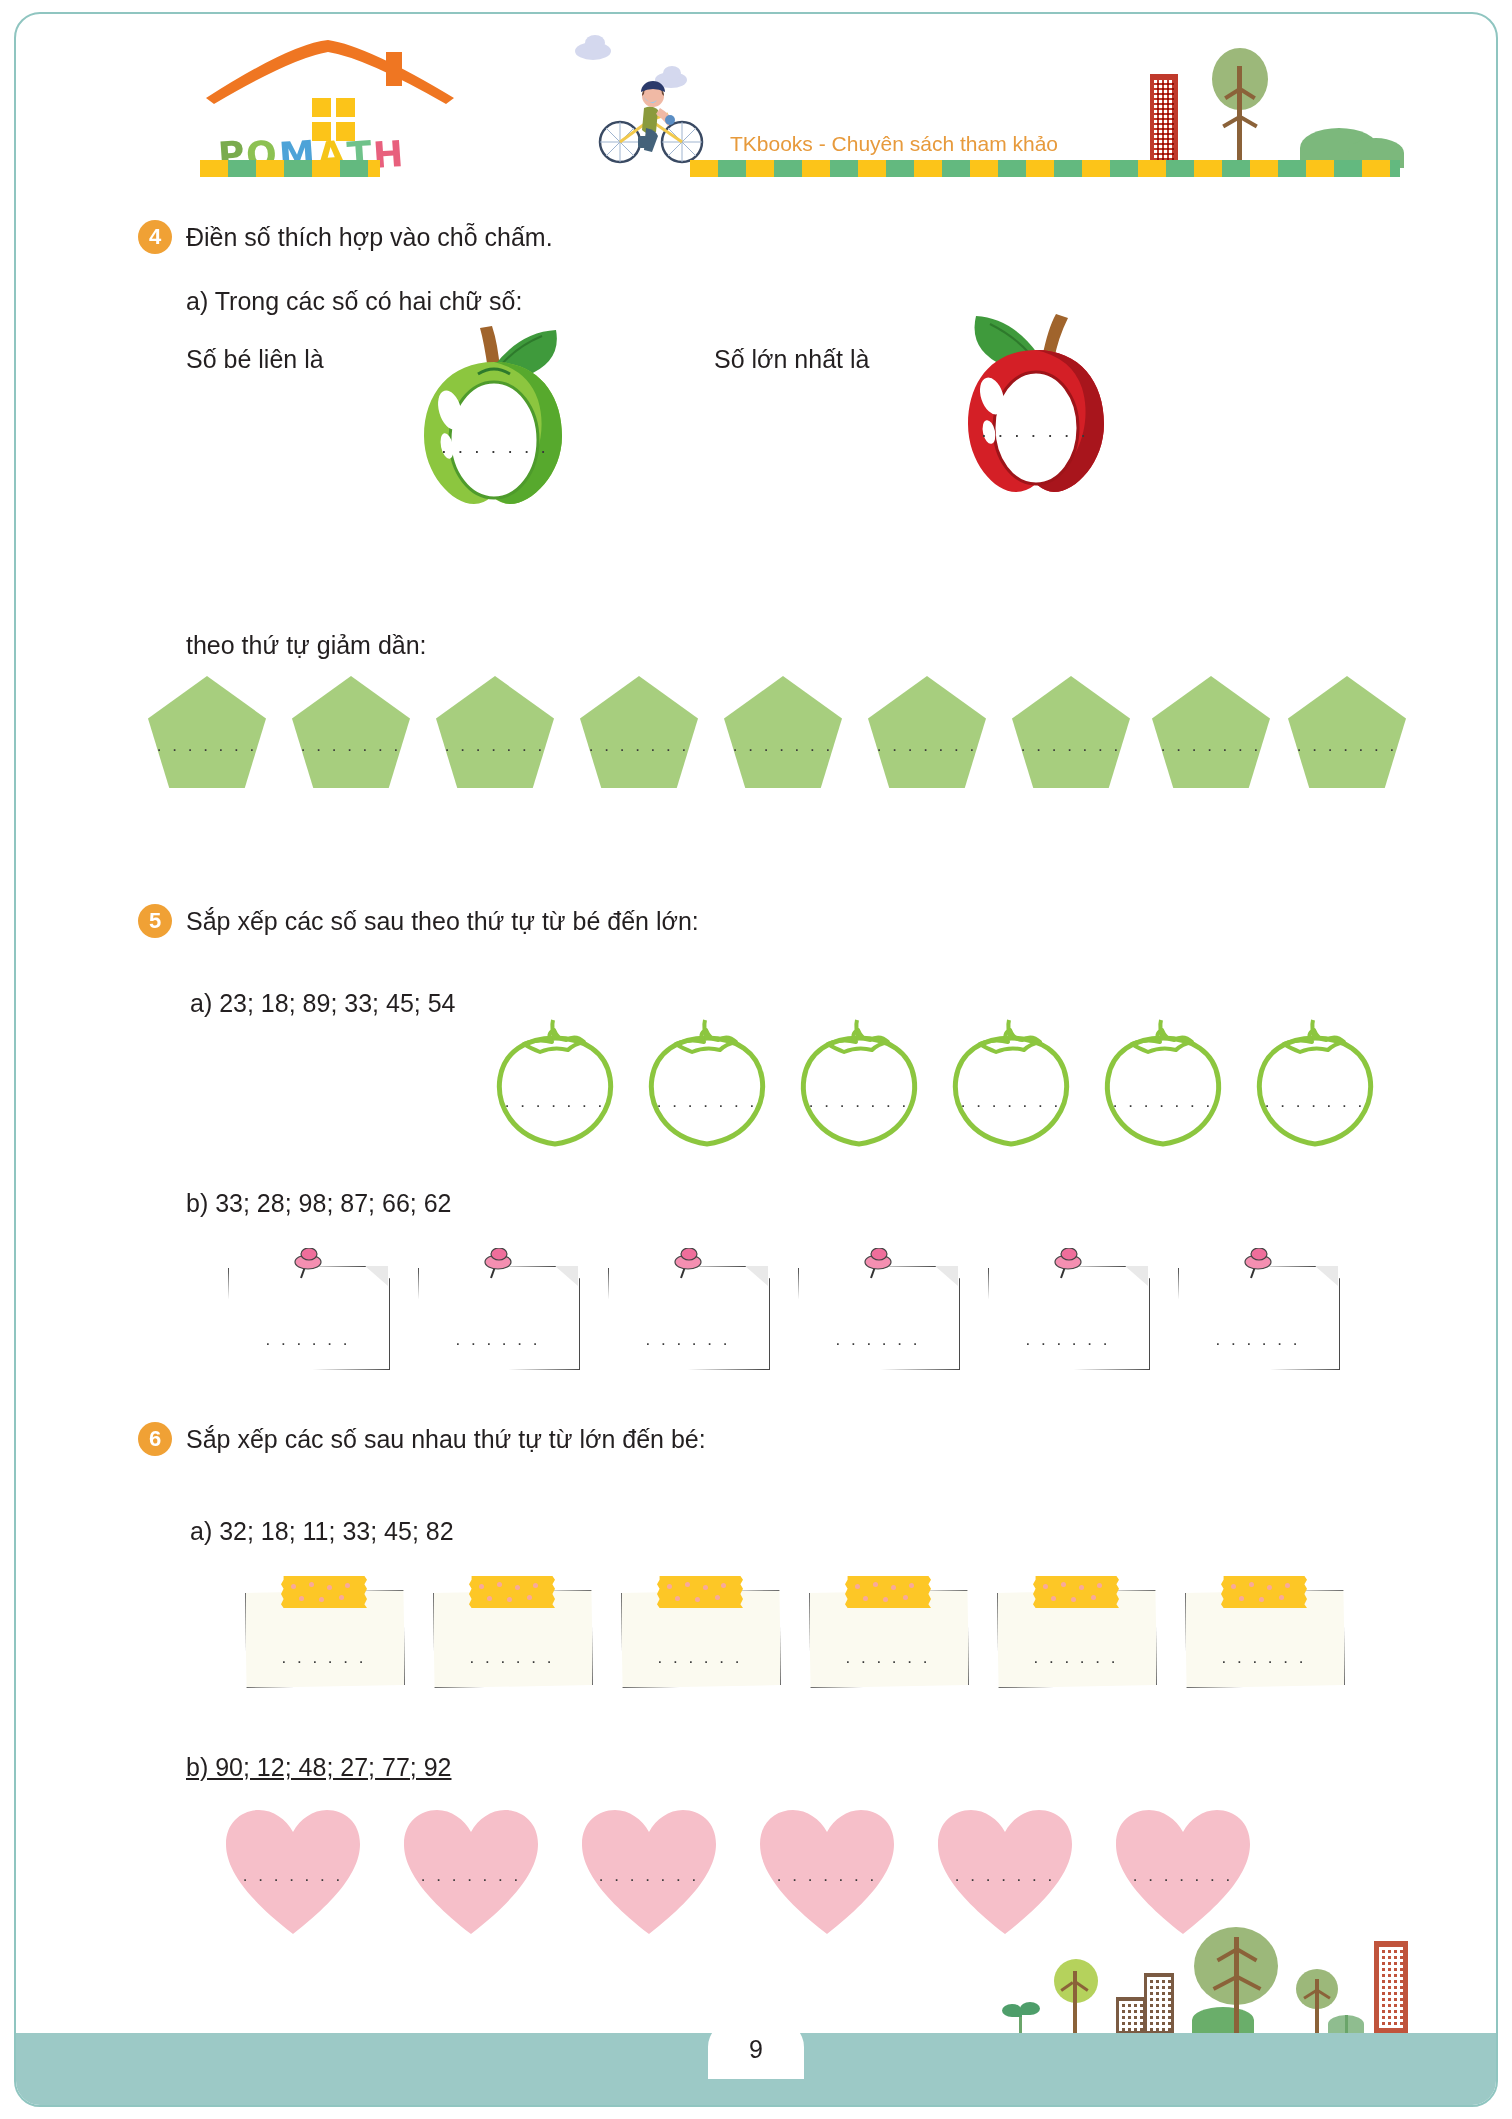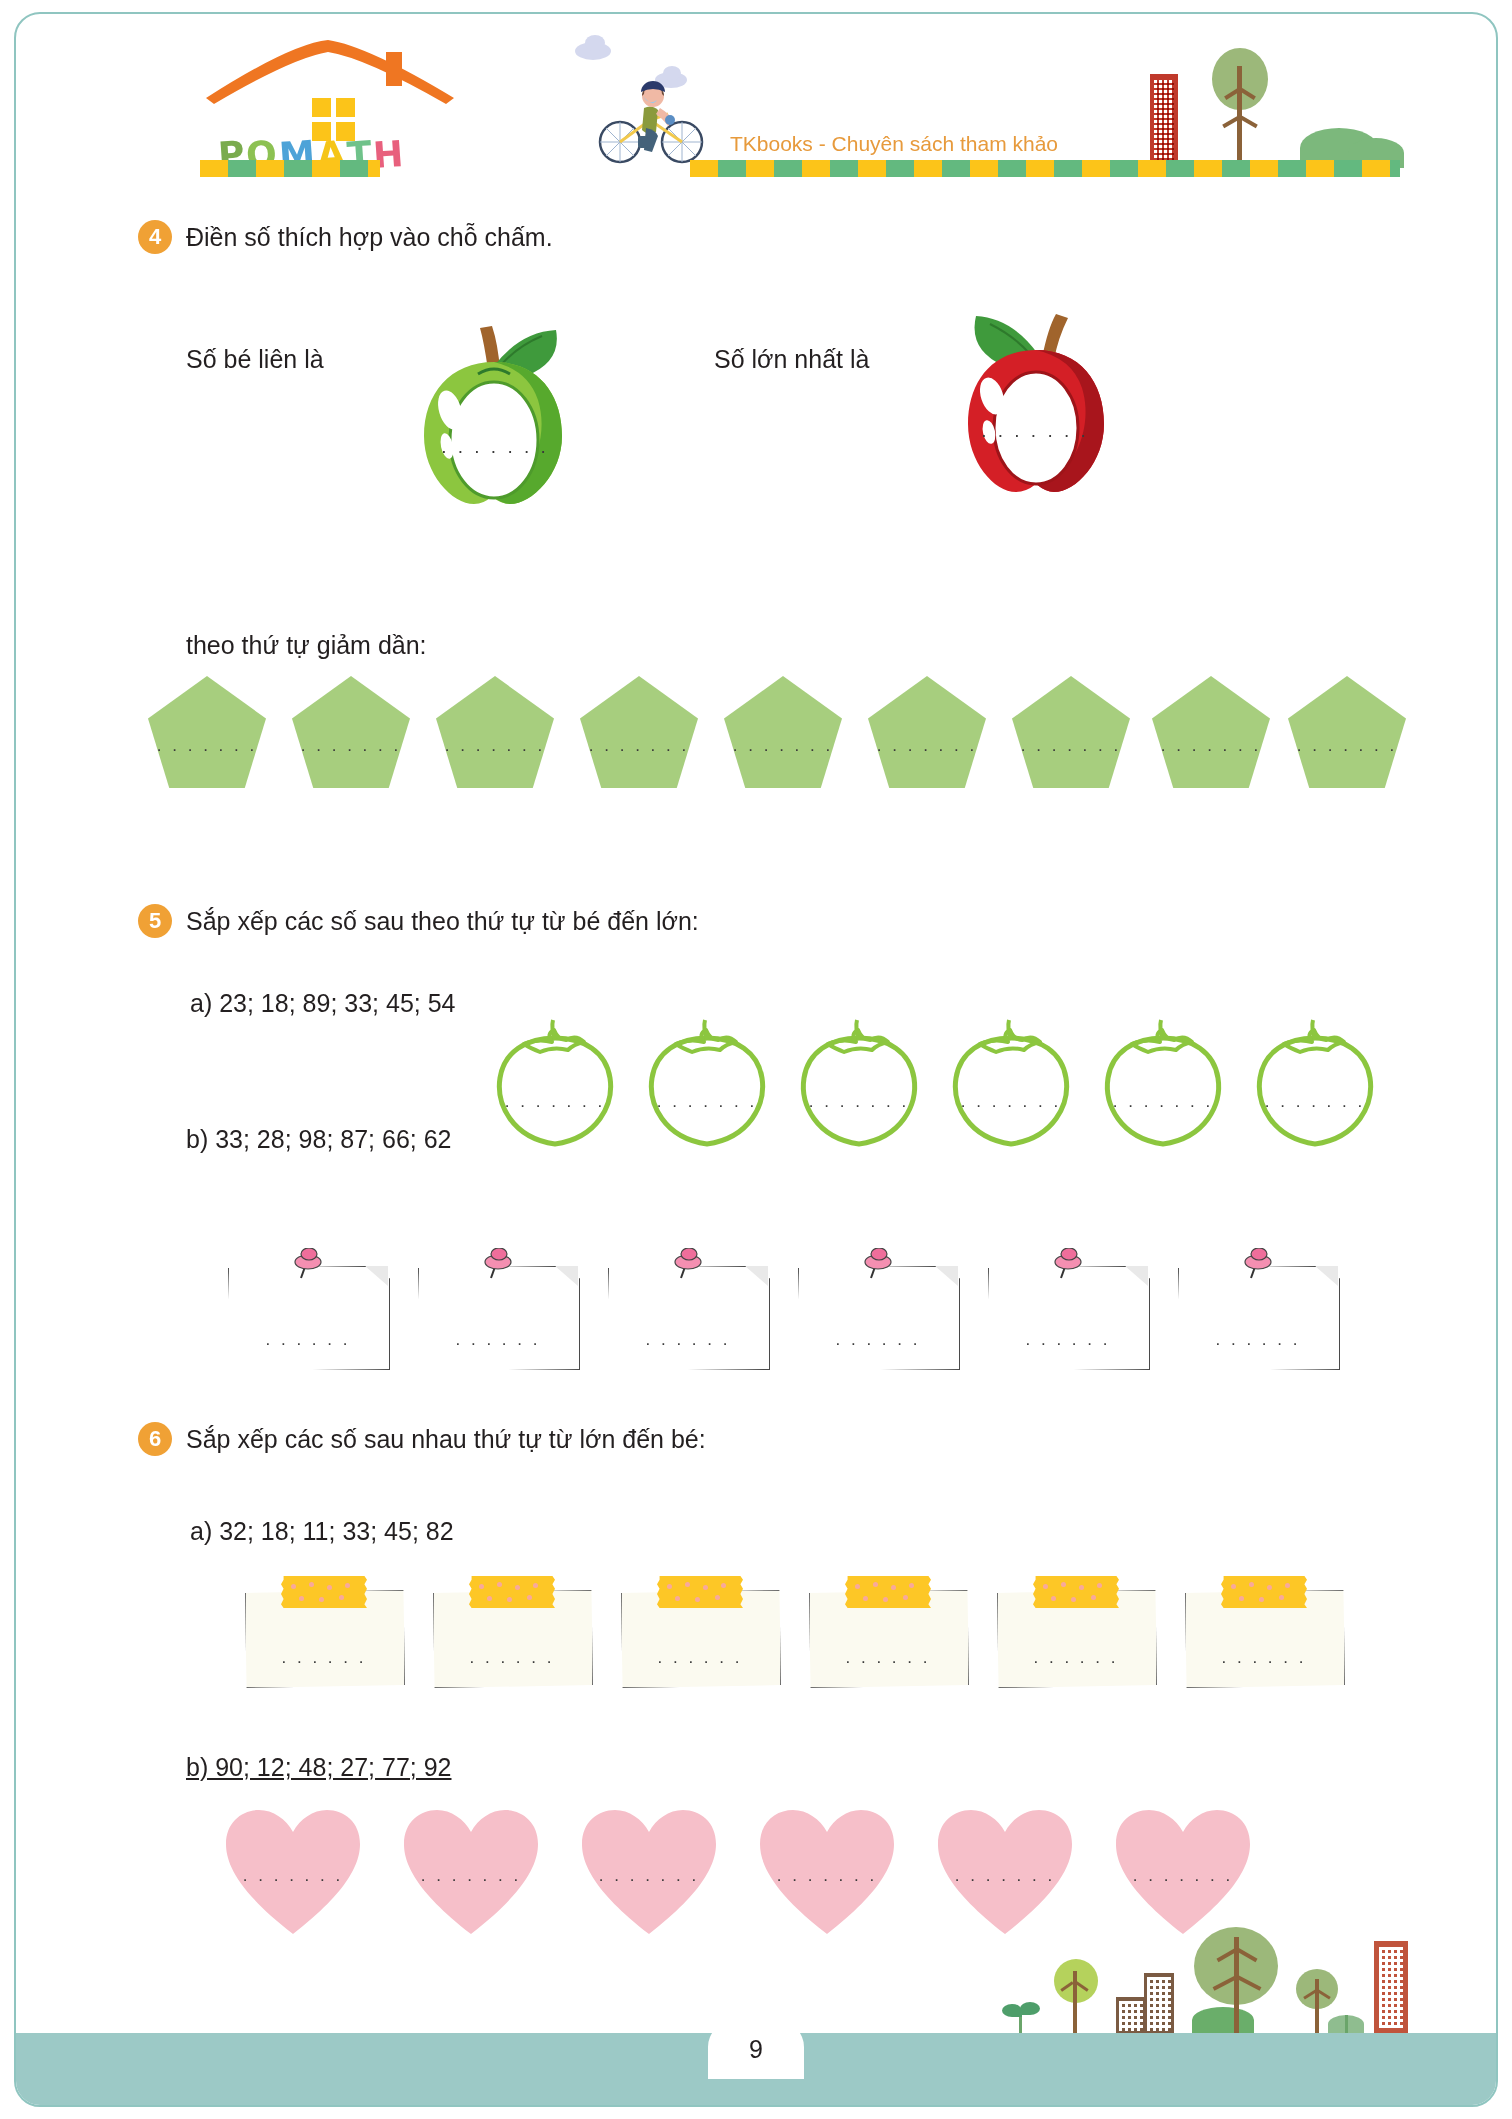--- a/index.html
+++ b/index.html
@@ -217,20 +217,21 @@
 
     <div class="stripe" style="left:200px;top:160px;width:180px;"></div>
     <div class="stripe" style="left:690px;top:160px;width:710px;"></div>
   </div>
 
   <div class="qrow" style="left:138px;top:220px;">
     <div class="qnum">4</div>
     <div class="qtext">Điền số thích hợp vào chỗ chấm.</div>
   </div>
 
+  <div class="para" style="left:186px;top:278px;">a) Trong các số có hai chữ số:</div>
 
   <div class="para" style="left:186px;top:336px;">Số bé liên là</div>
   <div class="para" style="left:714px;top:336px;">Số lớn nhất là</div>
 
   <div class="apple-wrap" style="left:390px;top:318px;">
     <div class="apple">
       <svg viewBox="0 0 210 190" style="position:absolute;left:0;top:0;width:210px;height:190px;">
         <path d="M98 52 q-4 -28 -8 -42 l12 -2 q6 18 8 44 Z" fill="#a0642c"></path>
         <path d="M104 48 q26 -34 62 -36 q6 32 -30 46 q-20 8 -32 -10 Z" fill="#3f9a3c"></path>
         <path d="M152 18 q-24 10 -40 28" stroke="#2e7a2c" stroke-width="2" fill="none"></path>
@@ -347,21 +348,21 @@
     <div class="berry" style="left:760px;">
       <svg viewBox="0 0 130 130" style="position:absolute;inset:0;">
         <path d="M65 126 C 22 120 6 86 10 60 C 14 34 36 20 65 20 C 94 20 116 34 120 60 C 124 86 108 120 65 126 Z" fill="none" stroke="#8cc63f" stroke-width="5"></path>
         <path d="M65 22 q-4 -12 -2 -20" fill="none" stroke="#8cc63f" stroke-width="4"></path>
         <path d="M34 26 q14 -6 28 -2 q-6 -8 2 -12 q4 10 12 10 q10 -6 18 2 q-10 2 -16 8 q-14 -4 -28 2 q-10 -4 -16 -8 Z" fill="none" stroke="#8cc63f" stroke-width="4" stroke-linejoin="round"></path>
       </svg>
       <div class="dots">. . . . . . .</div>
     </div>
   </div>
 
-  <div class="para" style="left:186px;top:1116px;">b) 33; 28; 98; 87; 66; 62</div>
+  <div class="para" style="left:186px;top:1180px;">b) 33; 28; 98; 87; 66; 62</div>
 
   <div class="noterow">
     <div class="note" style="left:0px;">
         <div class="paper"></div>
         <div class="fold"></div>
         <svg class="pin" viewBox="0 0 34 34">
           <path d="M15 16 L10 30" stroke="#333" stroke-width="2"></path>
           <ellipse cx="17" cy="14" rx="13" ry="7" fill="#f48fb1" stroke="#444" stroke-width="1.2"></ellipse>
           <ellipse cx="18" cy="6" rx="8" ry="6" fill="#ef6e9b" stroke="#444" stroke-width="1.2"></ellipse>
         </svg>

